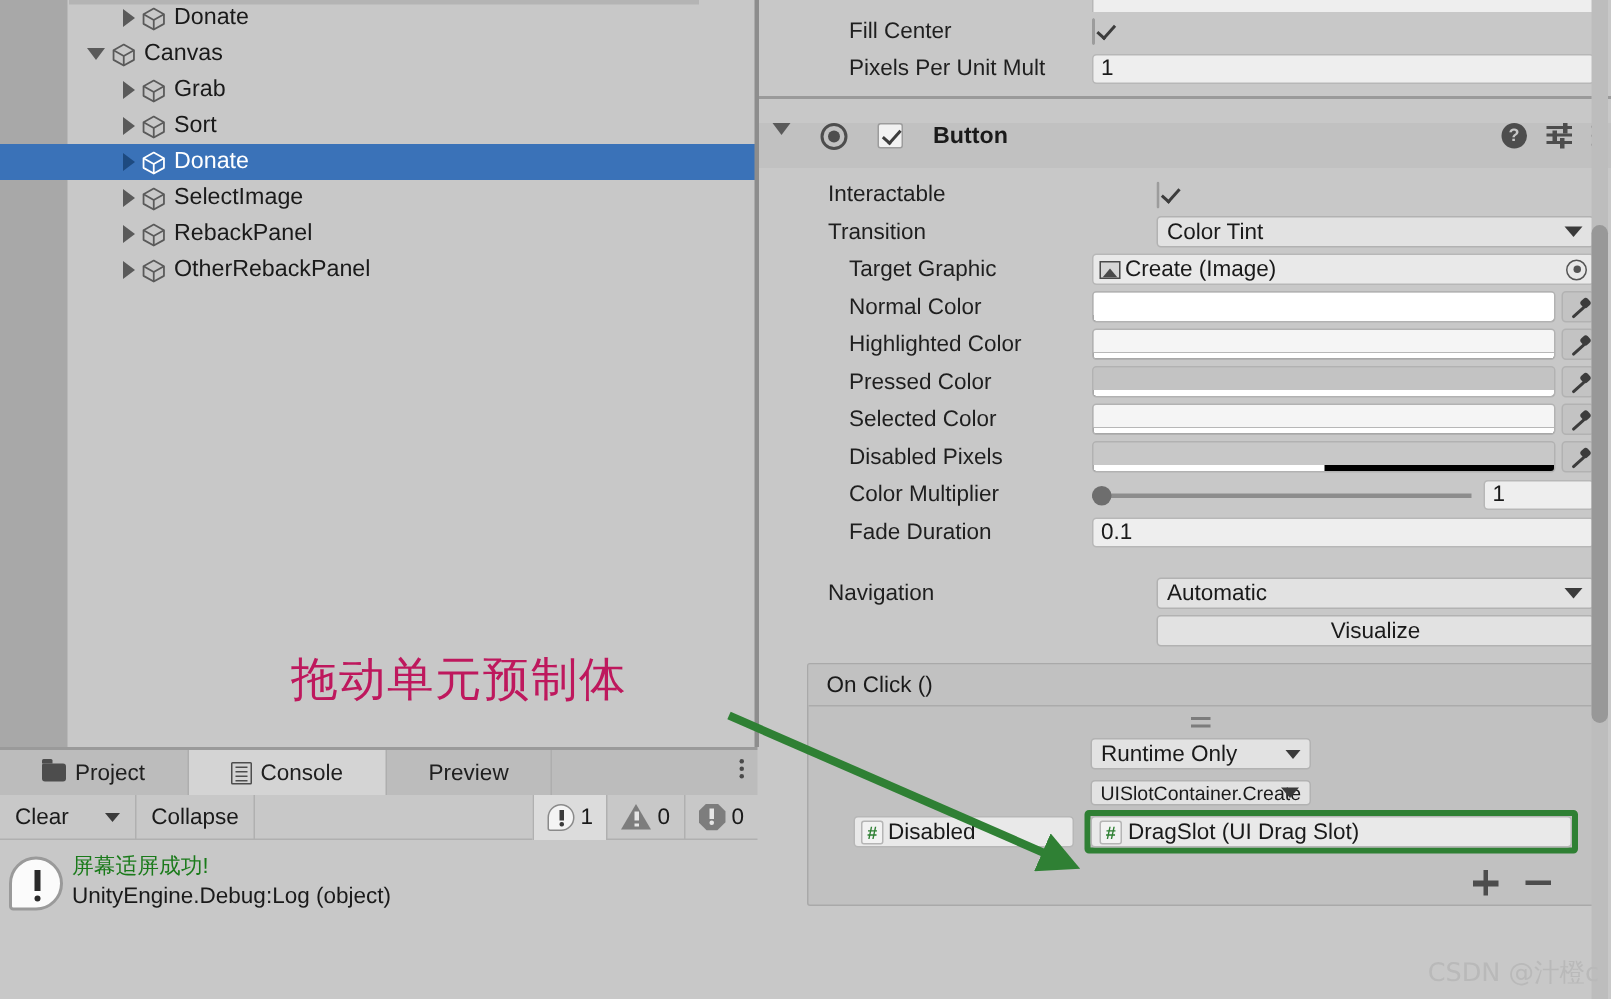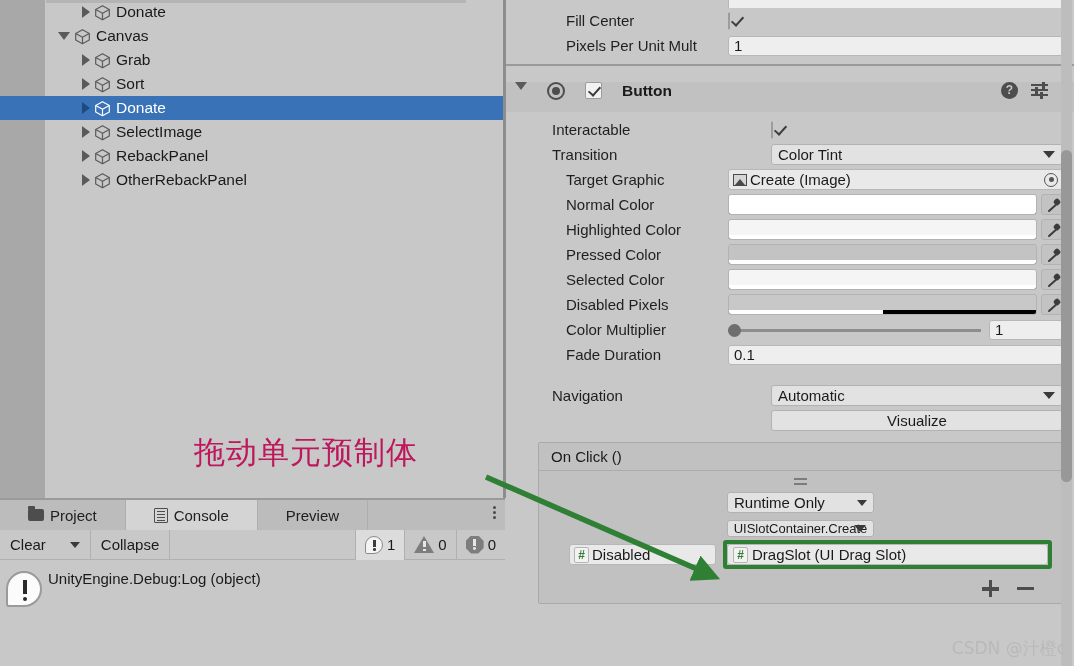--- a/index.html
+++ b/index.html
@@ -485,20 +485,21 @@
 
     <div id="console-list">
       <div id="log-entry">
         <div id="log-icon">
           <span style="display:inline-block;width:36px;height:36px;border:2.2px solid #9a9a9a;border-radius:50% 50% 50% 8%;background:#fbfbfb;position:relative;">
             <span style="position:absolute;left:15px;top:7px;width:4px;height:14px;background:#2a2a2a;"></span>
             <span style="position:absolute;left:15px;top:23.5px;width:4px;height:4px;background:#2a2a2a;border-radius:50%;"></span>
           </span>
         </div>
         <div id="log-texts">
+          <div id="log-msg">屏幕适屏成功!</div>
           <div id="log-stack">UnityEngine.Debug:Log (object)</div>
         </div>
       </div>
     </div>
   </div>
 
   <div id="inspector">
 
     <div class="prow" style="height:8px;overflow:hidden;">
       <div class="plabel ind1"></div>

